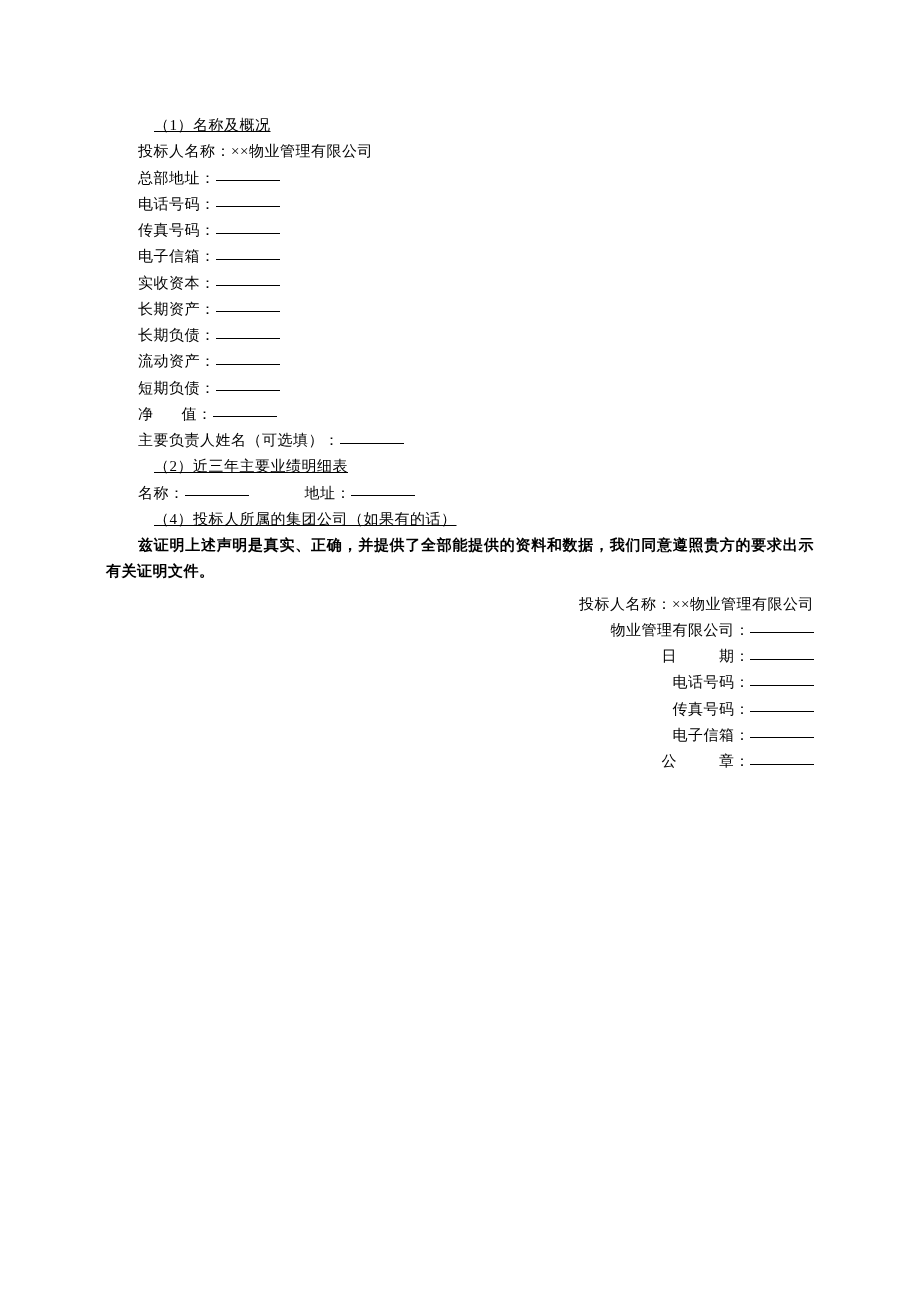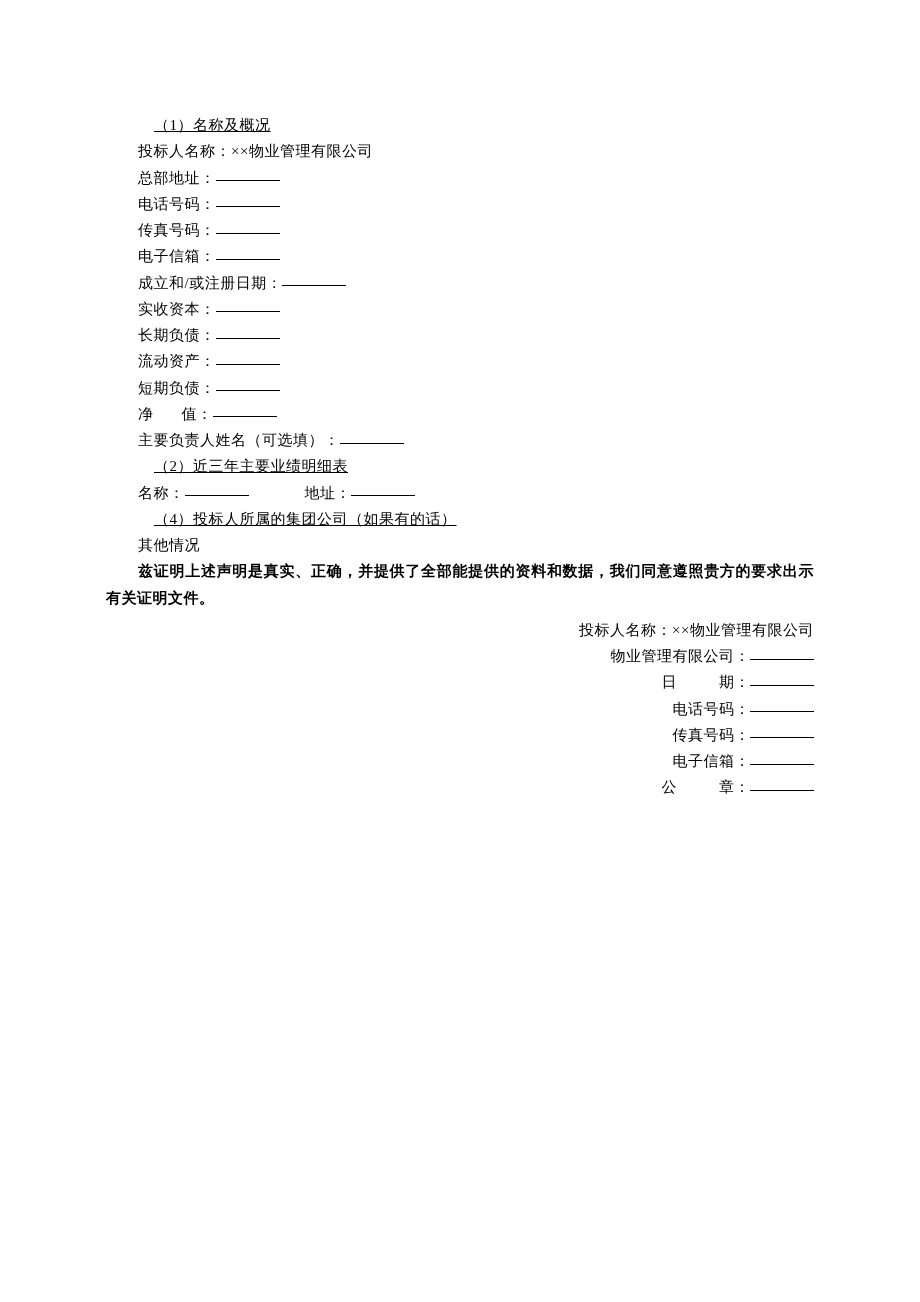--- a/index.html
+++ b/index.html
@@ -67,31 +67,31 @@
   <div class="line indent1">
     <span>传真号码：</span>
       <span class="blank"></span>
   </div>
 
   <div class="line indent1">
     <span>电子信箱：</span>
       <span class="blank"></span>
   </div>
 
-  <div class="line indent1">
-    <span>成立和/或注册日期：</span>
-      <span class="blank"></span>
-  </div>
 
   <div class="line indent1">
     <span>实收资本：</span>
       <span class="blank"></span>
   </div>
 
 
+  <div class="line indent1">
+    <span>长期资产：</span>
+      <span class="blank"></span>
+  </div>
 
   <div class="line indent1">
     <span>长期负债：</span>
       <span class="blank"></span>
   </div>
 
   <div class="line indent1">
     <span>流动资产：</span>
       <span class="blank"></span>
   </div>
@@ -123,23 +123,20 @@
       <span class="blank"></span>
       <span style="display:inline-block;width:56px"></span>
       <span>地址：</span>
       <span class="blank"></span>
   </div>
 
   <div class="line indent2">
       <span>（4）投标人所属的集团公司（如果有的话）</span>
     </div>
 
-  <div class="line indent1">
-      <span>其他情况</span>
-    </div>
 
   <div style="text-indent:32px; text-align:justify; letter-spacing:0.5px; white-space:normal; line-height:1.75;font-weight:bold;">
     <span>兹证明上述声明是真实、正确，并提供了全部能提供的资料和数据，我们同意遵照贵方的要求出示有关证明文件。</span>
   </div>
 
   <div class="sig-block">
     <div class="sig-line">
       <span>投标人名称：</span>
         <span>××物业管理有限公司</span>
     </div>

